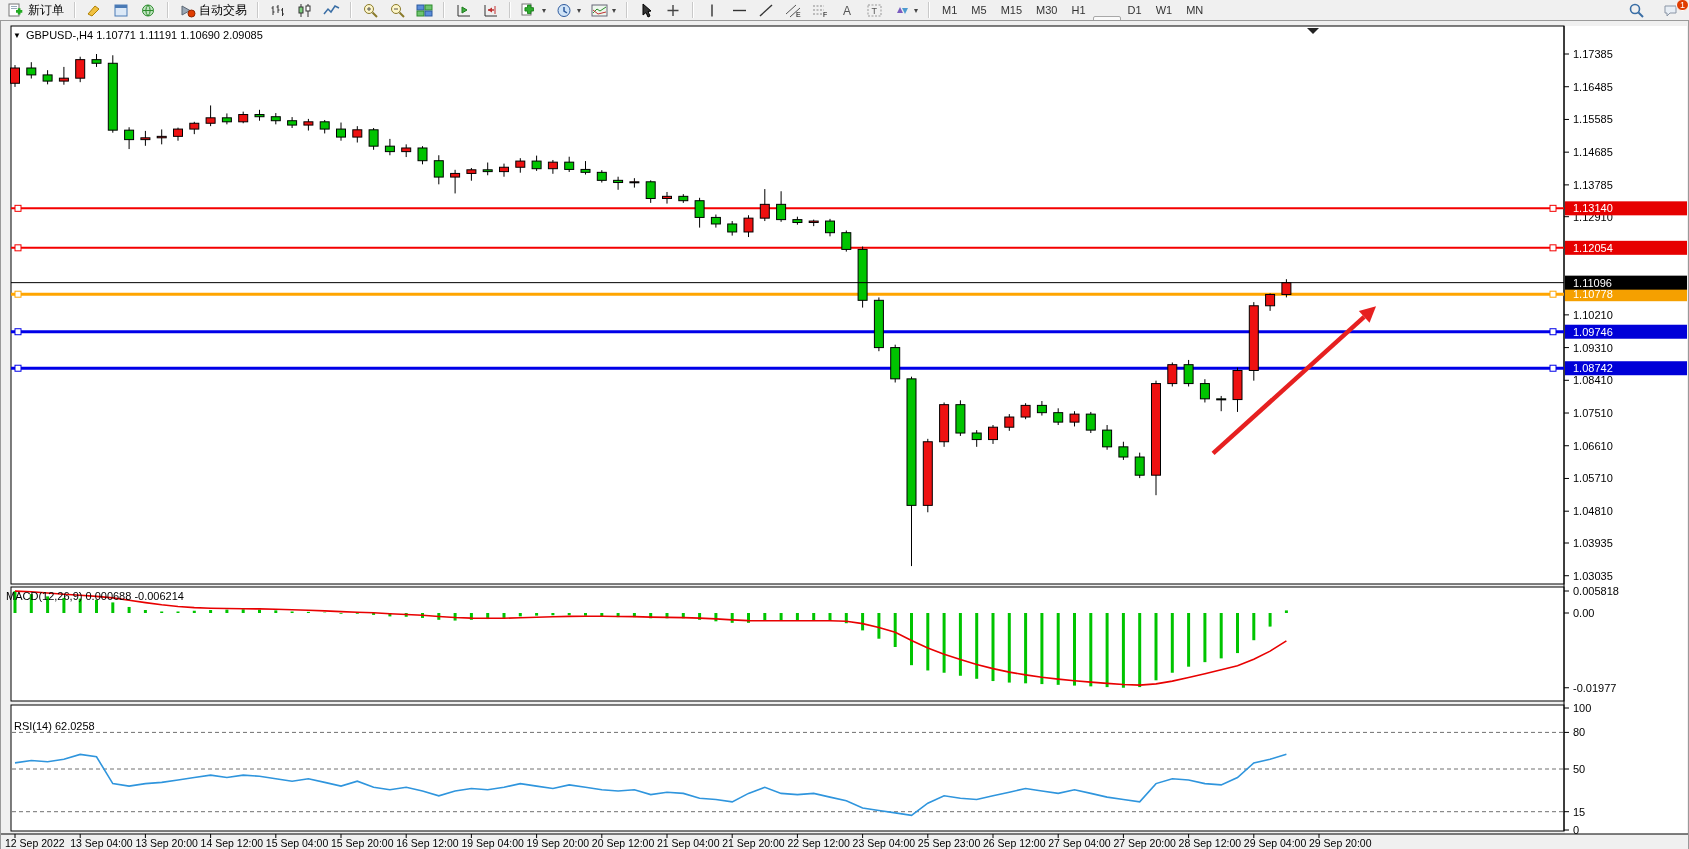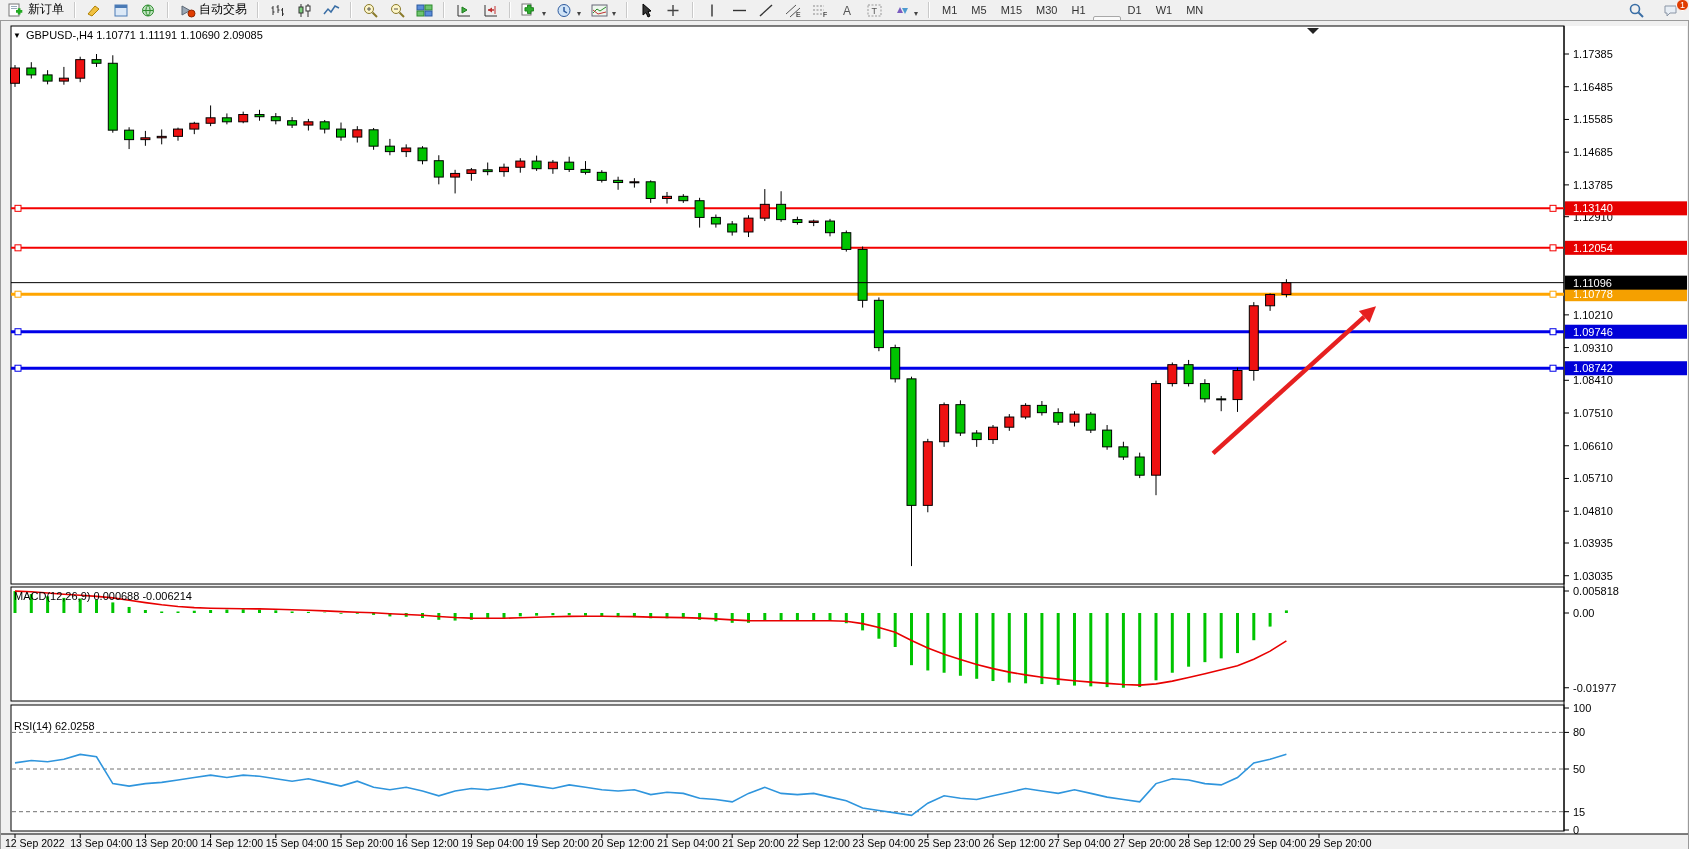--- a/index.html
+++ b/index.html
@@ -3,21 +3,21 @@
 <meta charset="utf-8">
 <style>
   html,body{margin:0;padding:0;background:#f0f0f0;}
   #app{position:relative;width:1689px;height:849px;background:#f0f0f0;overflow:hidden;
        font-family:"Liberation Sans",sans-serif;font-size:11px;color:#000;}
   
   #toolbar{position:absolute;left:0;top:0;width:1689px;height:20px;background:#f0f0f0;
            border-bottom:1px solid #d9d9d9;display:flex;align-items:center;white-space:nowrap;}
   .tb-group{display:flex;align-items:center;height:20px;padding:0 3px;}
   .tb-sep{width:1px;height:16px;background:#c9c9c9;border-right:1px solid #fff;margin:0 2px;}
-  .tb-btn{display:flex;align-items:flex-end;gap:3px;padding:1px 4px;border:1px solid transparent;
+  .tb-btn{display:flex;align-items:center;gap:3px;padding:1px 4px;border:1px solid transparent;
           border-radius:2px;cursor:default;height:16px;}
   .tb-btn svg{display:block;}
   .tb-label{font-size:12px;}
   .tb-caret{font-size:8px;color:#444;margin-left:1px;}
   .tf-btn{padding:6px 6px;height:15px;display:flex;align-items:center;font-size:11px;
           color:#333;border:1px solid transparent;}
   .tf-btn.active{background:#fafafa;border:1px solid #a8a8a8;border-radius:2px;color:#000;margin-top:40px;}
   #toolbar-right{position:absolute;right:4px;top:0;height:20px;display:flex;align-items:center;gap:8px;}
   .badge-dot{position:absolute;top:-2px;right:-5px;background:#e03c00;color:#fff;border-radius:7px;
              font-size:9px;line-height:10px;padding:0 3px;border:1px solid #fff;}
@@ -690,16 +690,16 @@
         <polyline points="14,761.9 30.3,759.5 46.6,760.7 62.900000000000006,758.2 79.2,753.4 95.5,755.8 111.80000000000001,782.6 128.10000000000002,785.1 144.4,782.6 160.70000000000002,781.4 177,779.0 193.3,776.5 209.60000000000002,774.1 225.9,776.5 242.20000000000002,774.1 258.5,775.3 274.8,777.8 291.1,780.2 307.40000000000003,777.8 323.7,781.4 340,785.1 356.3,780.2 372.6,786.3 388.90000000000003,788.7 405.20000000000005,786.3 421.5,790.0 437.8,794.8 454.1,790.0 470.40000000000003,787.5 486.70000000000005,788.7 503,786.3 519.3,782.6 535.6,785.1 551.9,787.5 568.2,783.9 584.5,786.3 600.8000000000001,788.7 617.1,790.0 633.4,788.7 649.7,793.6 666,791.2 682.3000000000001,792.4 698.6,797.3 714.9,798.5 731.2,800.9 747.5,792.4 763.8000000000001,786.3 780.1,792.4 796.4000000000001,793.6 812.7,792.4 829,796.1 845.3000000000001,799.7 861.6,807.0 877.9000000000001,809.5 894.2,811.9 910.5,814.4 926.8000000000001,802.2 943.1,794.8 959.4000000000001,797.3 975.7,798.5 992,794.8 1008.3000000000001,791.2 1024.6,787.5 1040.9,790.0 1057.2,792.4 1073.5,788.7 1089.8,792.4 1106.1000000000001,796.1 1122.4,798.5 1138.7,800.9 1155,782.6 1171.3,777.8 1187.6000000000001,779.0 1203.9,782.6 1220.2,783.9 1236.5,776.5 1252.8,761.9 1269.1000000000001,758.2 1285.4,753.3" fill="none" stroke="#2f95dd" stroke-width="1.6"></polyline>
         <g>
           <line x1="1212.05" y1="452.381645" x2="1363.1770839640233" y2="315.86117913310443" stroke="#e62020" stroke-width="4.5"></line>
           <polygon points="1375.05,305.13579500000003 1368.5397760305755,321.7976371510928 1357.814391897471,309.9247211151161" fill="#e62020"></polygon>
         </g>
       </svg>
     <div class="overlay-label" id="chart-title">
       <span class="tri">▼</span>
       <span>GBPUSD-,H4  1.10771 1.11191 1.10690 2.09085</span>
     </div>
-    <div class="overlay-label" id="macd-label" style="left: 13px; top: 569px;">MACD(12,26,9) 0.000688 -0.006214</div>
+    <div class="overlay-label" id="macd-label" style="left: 5px; top: 569px;">MACD(12,26,9) 0.000688 -0.006214</div>
     <div class="overlay-label" id="rsi-label" style="left: 13px; top: 687px; margin-top: 12px;">RSI(14) 62.0258</div>
   </div>
 </div>
 
 </body></html>

